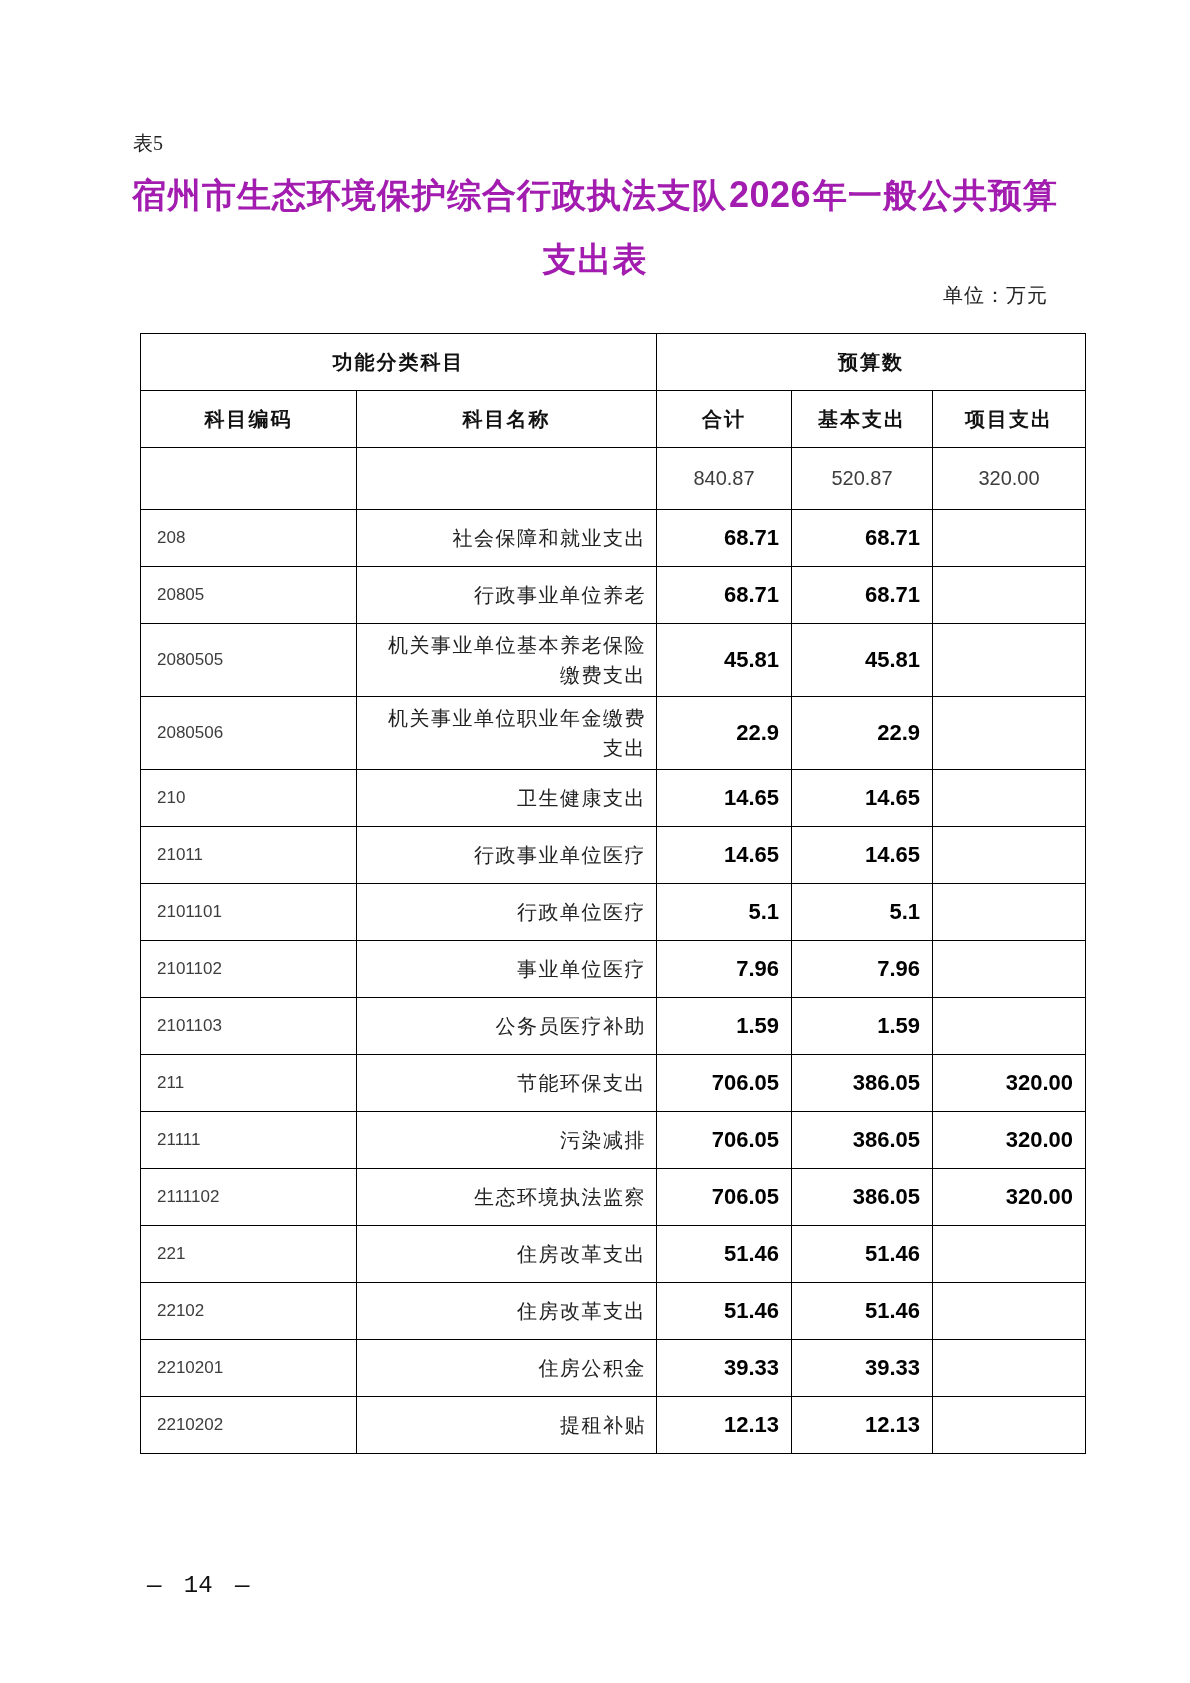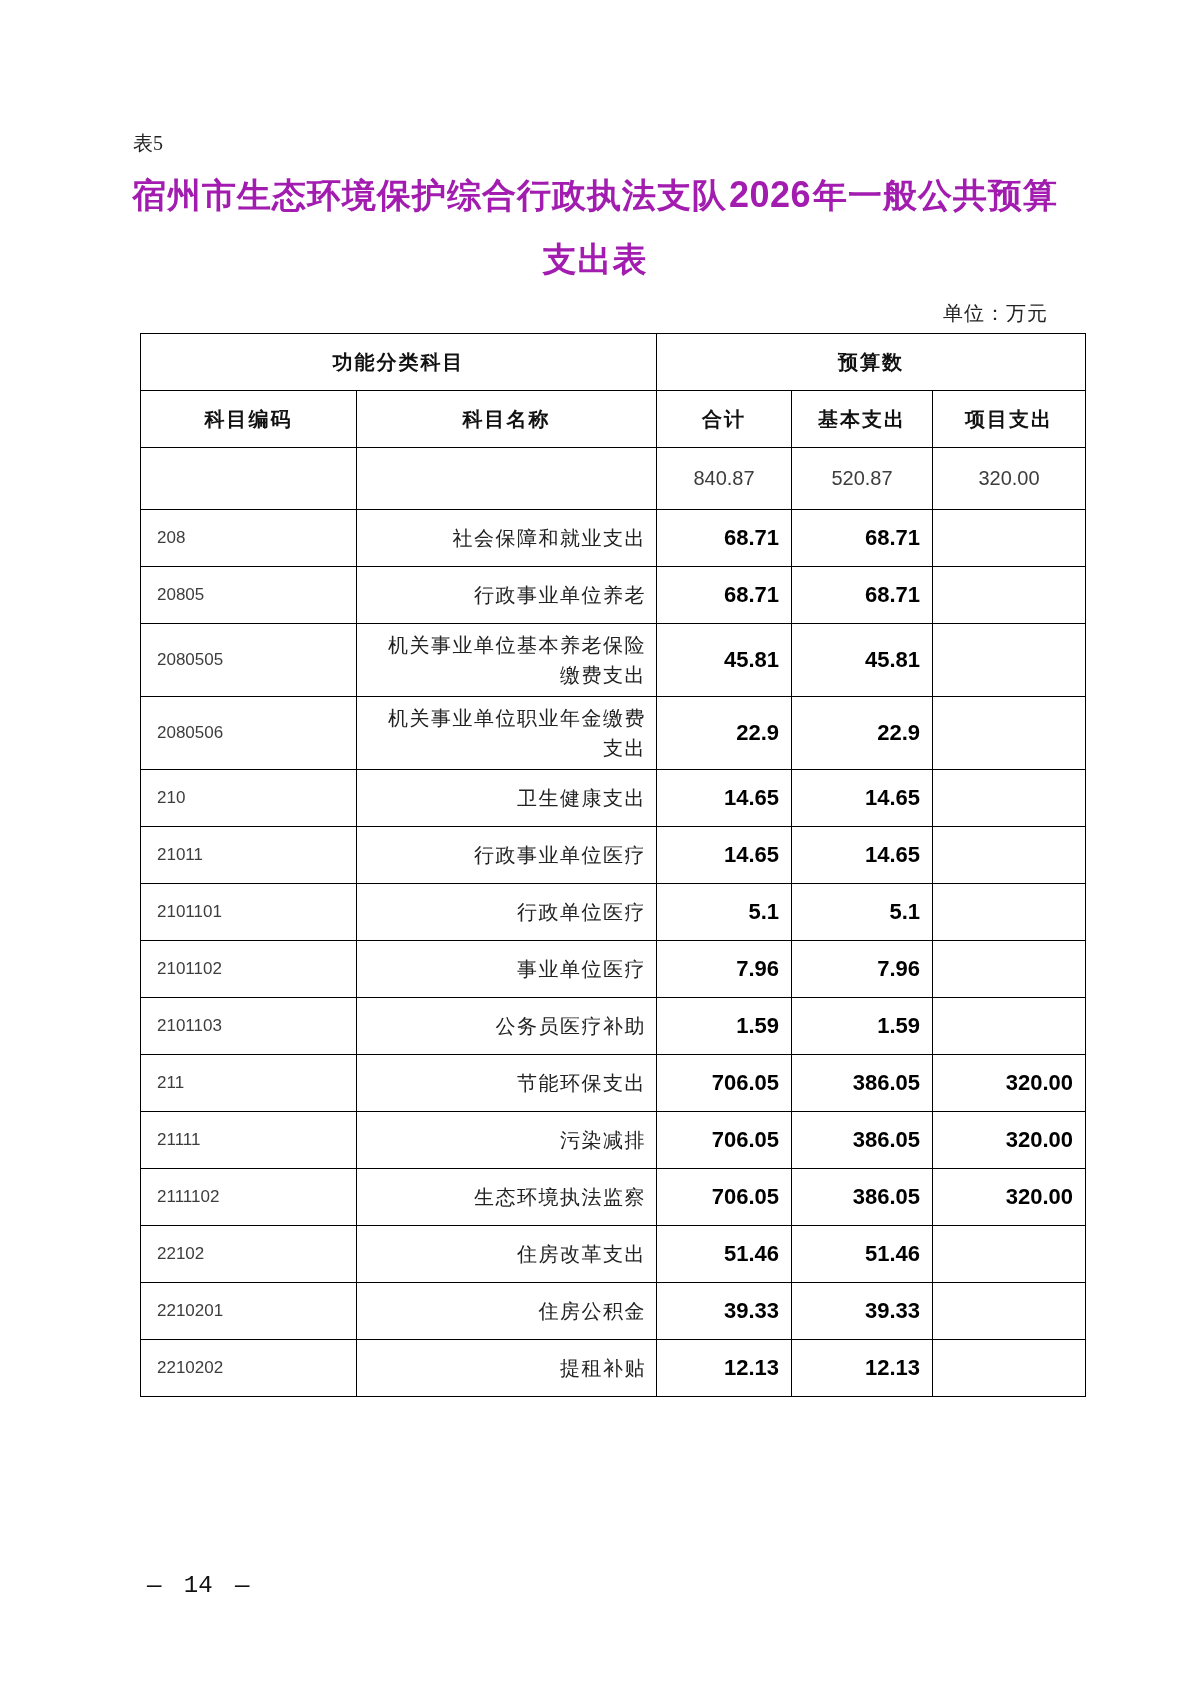--- a/index.html
+++ b/index.html
@@ -37,21 +37,21 @@
     letter-spacing: 1px;
   }
   .doc-title .year {
     font-family: "Liberation Sans", "DejaVu Sans", sans-serif;
     font-size: 36px;
     letter-spacing: 0.5px;
     padding: 0 2px;
   }
   .unit-note {
     position: absolute;
-    top: 300px;
+    top: 282px;
     right: 142px;
     font-size: 20px;
     letter-spacing: 1px;
     color: #222222;
   }
   table.budget-table {
     position: absolute;
     left: 140px;
     top: 333px;
     width: 945px;
@@ -234,20 +234,27 @@
     <td class="num">320.00</td>
   </tr>
         <tr class="data-row">
     <td class="code">2111102</td>
     <td class="name">生态环境执法监察</td>
     <td class="num">706.05</td>
     <td class="num">386.05</td>
     <td class="num">320.00</td>
   </tr>
         <tr class="data-row">
+    <td class="code">221</td>
+    <td class="name">住房改革支出</td>
+    <td class="num">51.46</td>
+    <td class="num">51.46</td>
+    <td class="num"></td>
+  </tr>
+        <tr class="data-row">
     <td class="code">22102</td>
     <td class="name">住房改革支出</td>
     <td class="num">51.46</td>
     <td class="num">51.46</td>
     <td class="num"></td>
   </tr>
         <tr class="data-row">
     <td class="code">2210201</td>
     <td class="name">住房公积金</td>
     <td class="num">39.33</td>

